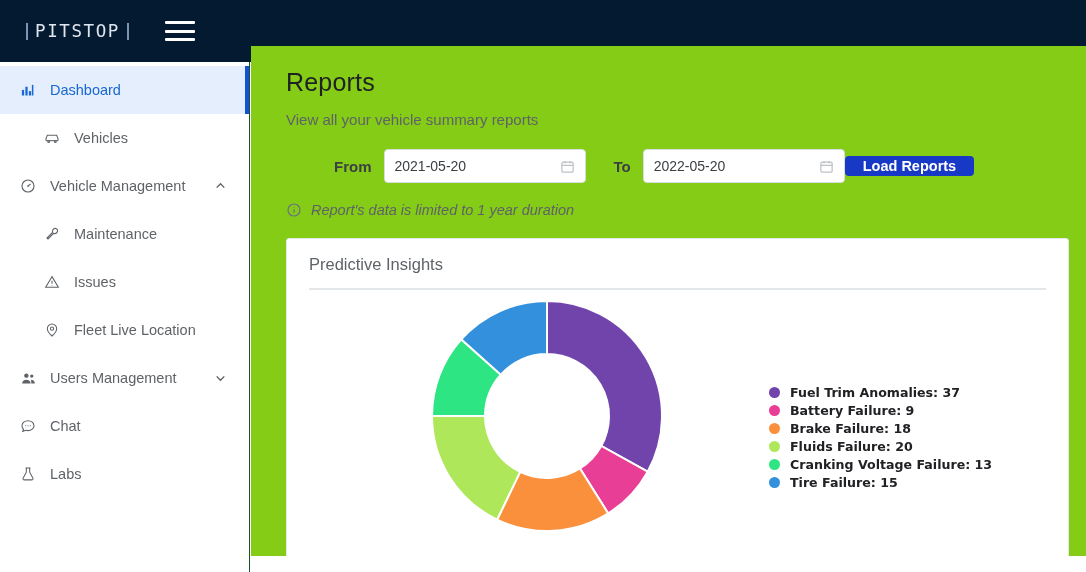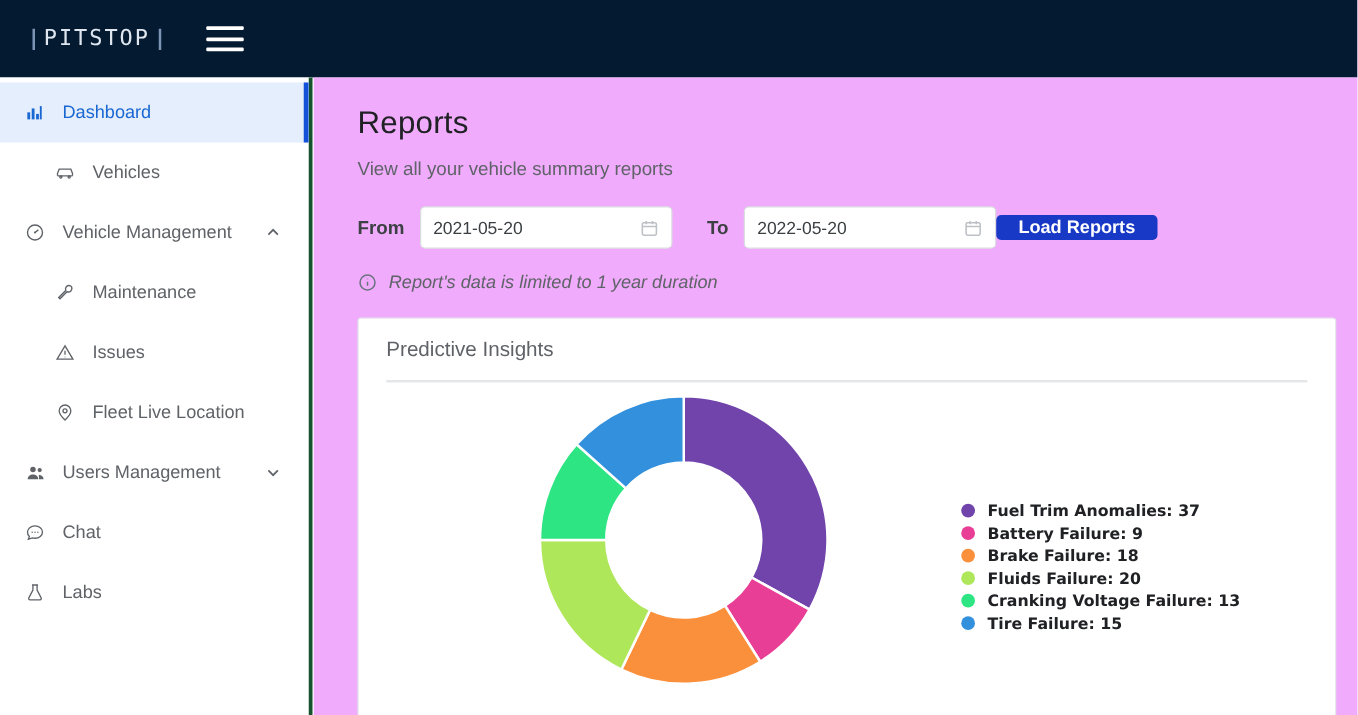--- a/index.html
+++ b/index.html
@@ -27,21 +27,21 @@
   .hamburger {
     margin-left: 36px; width: 30px; height: 26px;
     display: flex; flex-direction: column; justify-content: space-between;
     padding: 3px 0; cursor: pointer;
   }
   .hamburger span { display: block; height: 3px; background: #ffffff; border-radius: 1px; }
 
   
   .sidebar {
     position: absolute; top: 62px; left: 0; width: 250px; height: 510px;
-    background: #ffffff; border-right: 3px solid #14532d;
+    background: #ffffff; border-right: 1px solid #14532d;
     padding-top: 4px; overflow: hidden;
   }
   .nav-item {
     position: relative; display: flex; align-items: center;
     height: 48px; padding-left: 20px; cursor: pointer;
     color: #5f6368; font-size: 14.5px;
   }
   .nav-item.sub { padding-left: 44px; }
   .nav-item .ico {
     width: 22px; display: flex; align-items: center; justify-content: flex-start;
@@ -56,29 +56,29 @@
     content: ""; position: absolute; right: 0; top: 0;
     width: 4px; height: 100%; background: #1352d8;
   }
   .chev {
     position: absolute; right: 22px; top: 50%; transform: translateY(-50%);
     color: #5f6368; display: flex;
   }
 
   
   .main {
-    position: absolute; top: 62px; left: 251px;
+    position: absolute; top: 46px; left: 251px;
     width: 835px; height: 510px;
-    background: #f0abfc; padding: 22px 18px 0 35px; overflow: hidden;
+    background: #84cc16; padding: 22px 18px 0 35px; overflow: hidden;
   }
   .page-title { font-size: 25px; color: #202124; font-weight: 400; letter-spacing: .2px; }
   .page-sub { margin-top: 14px; font-size: 15px; color: #5f6368; }
 
   .filters { display: flex; align-items: center; margin-top: 21px; }
-  .flabel { font-size: 15px; color: #3c4043; font-weight: 700; }
+  .flabel { font-size: 15px; color: #3c4043; font-weight: 700; margin-left: 48px; }
   .date-box {
     display: flex; align-items: center; justify-content: space-between;
     width: 202px; height: 34px; margin-left: 12px;
     border: 1px solid #dadce0; border-radius: 4px;
     padding: 0 10px; background: #fff; cursor: text;
   }
   .date-val { font-size: 14px; color: #3c4043; }
   .cal-ico { color: #bdc1c6; display: flex; cursor: pointer; }
   .flabel.to { margin-left: 28px; }
   .load-btn {

